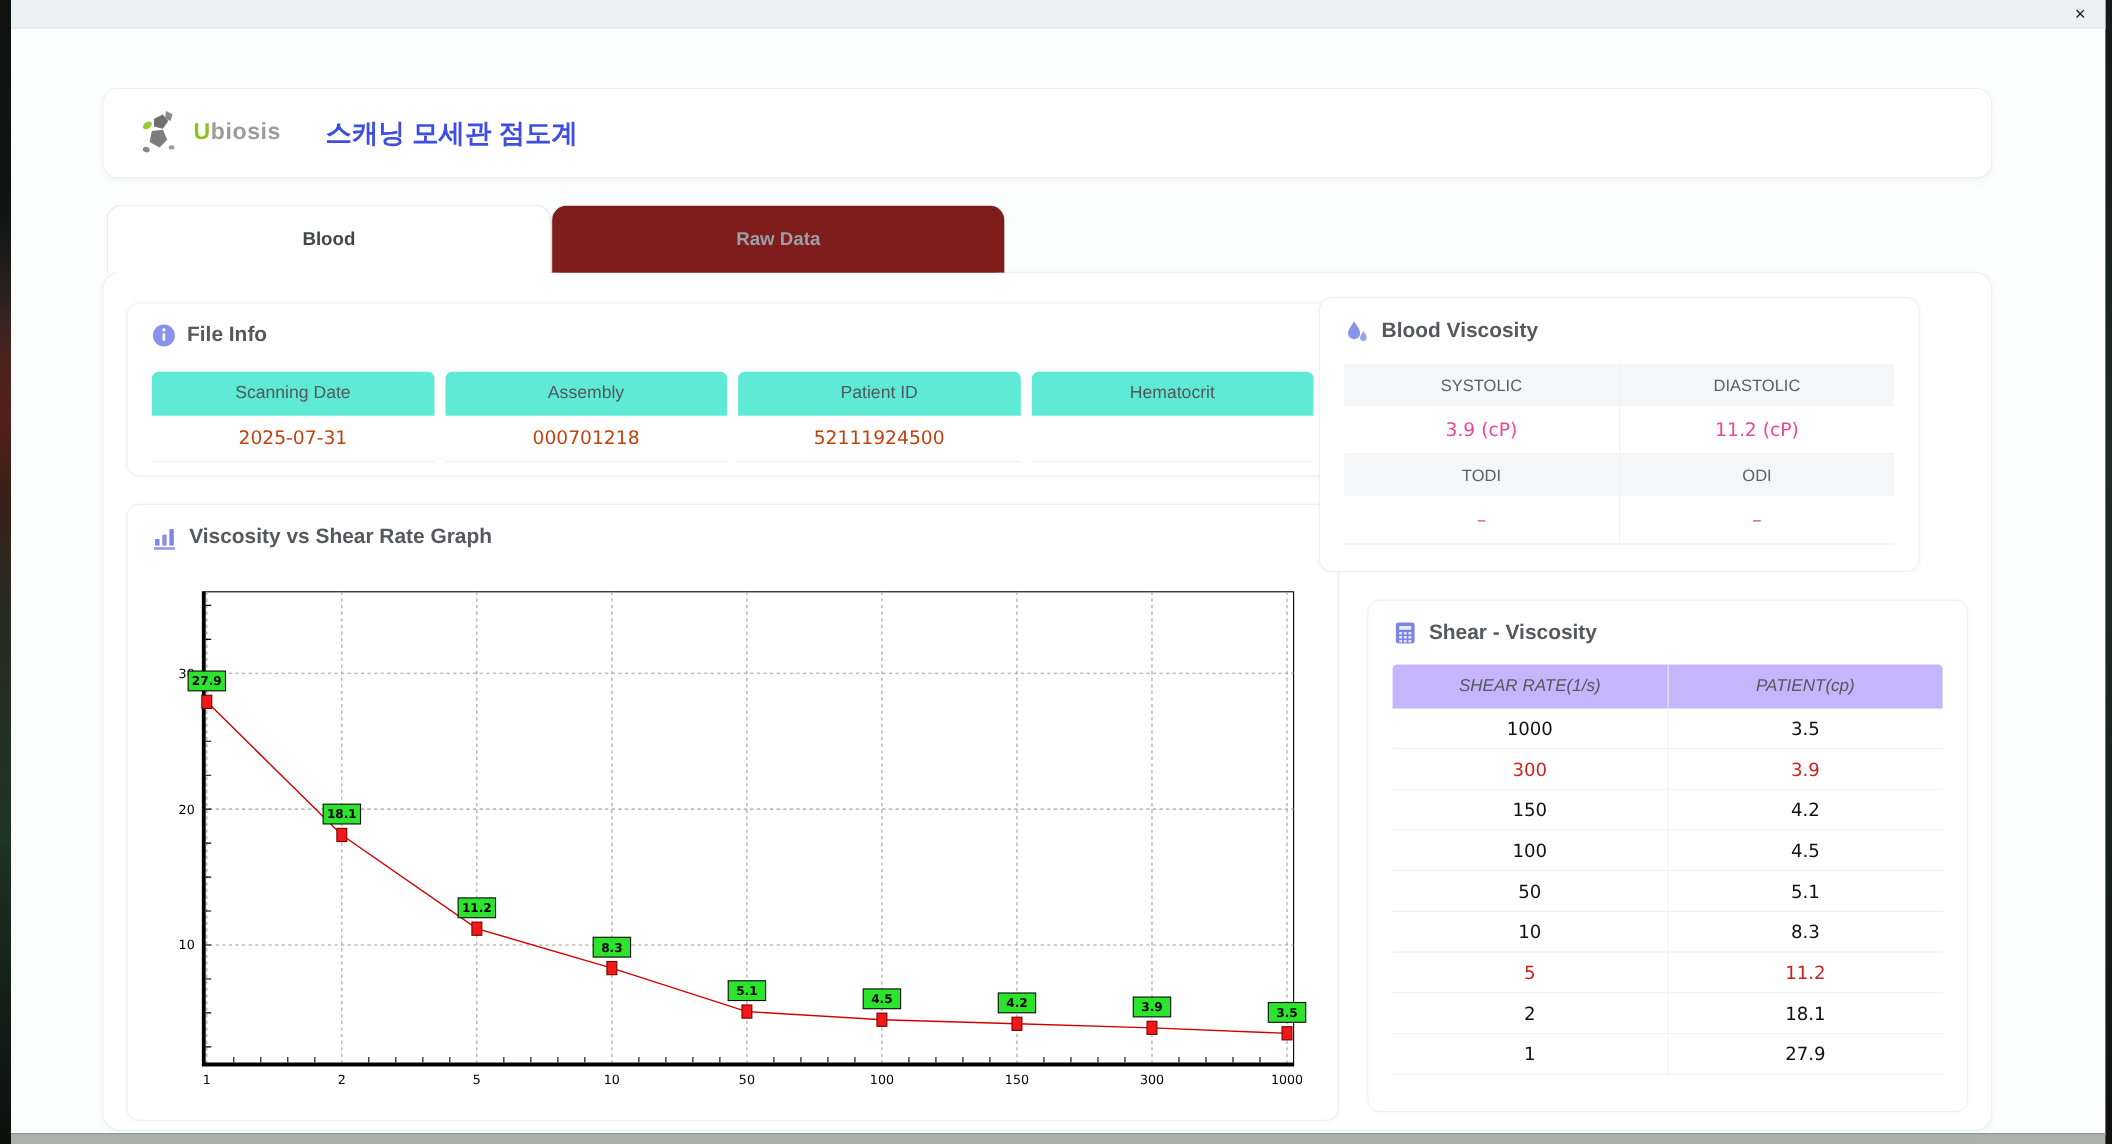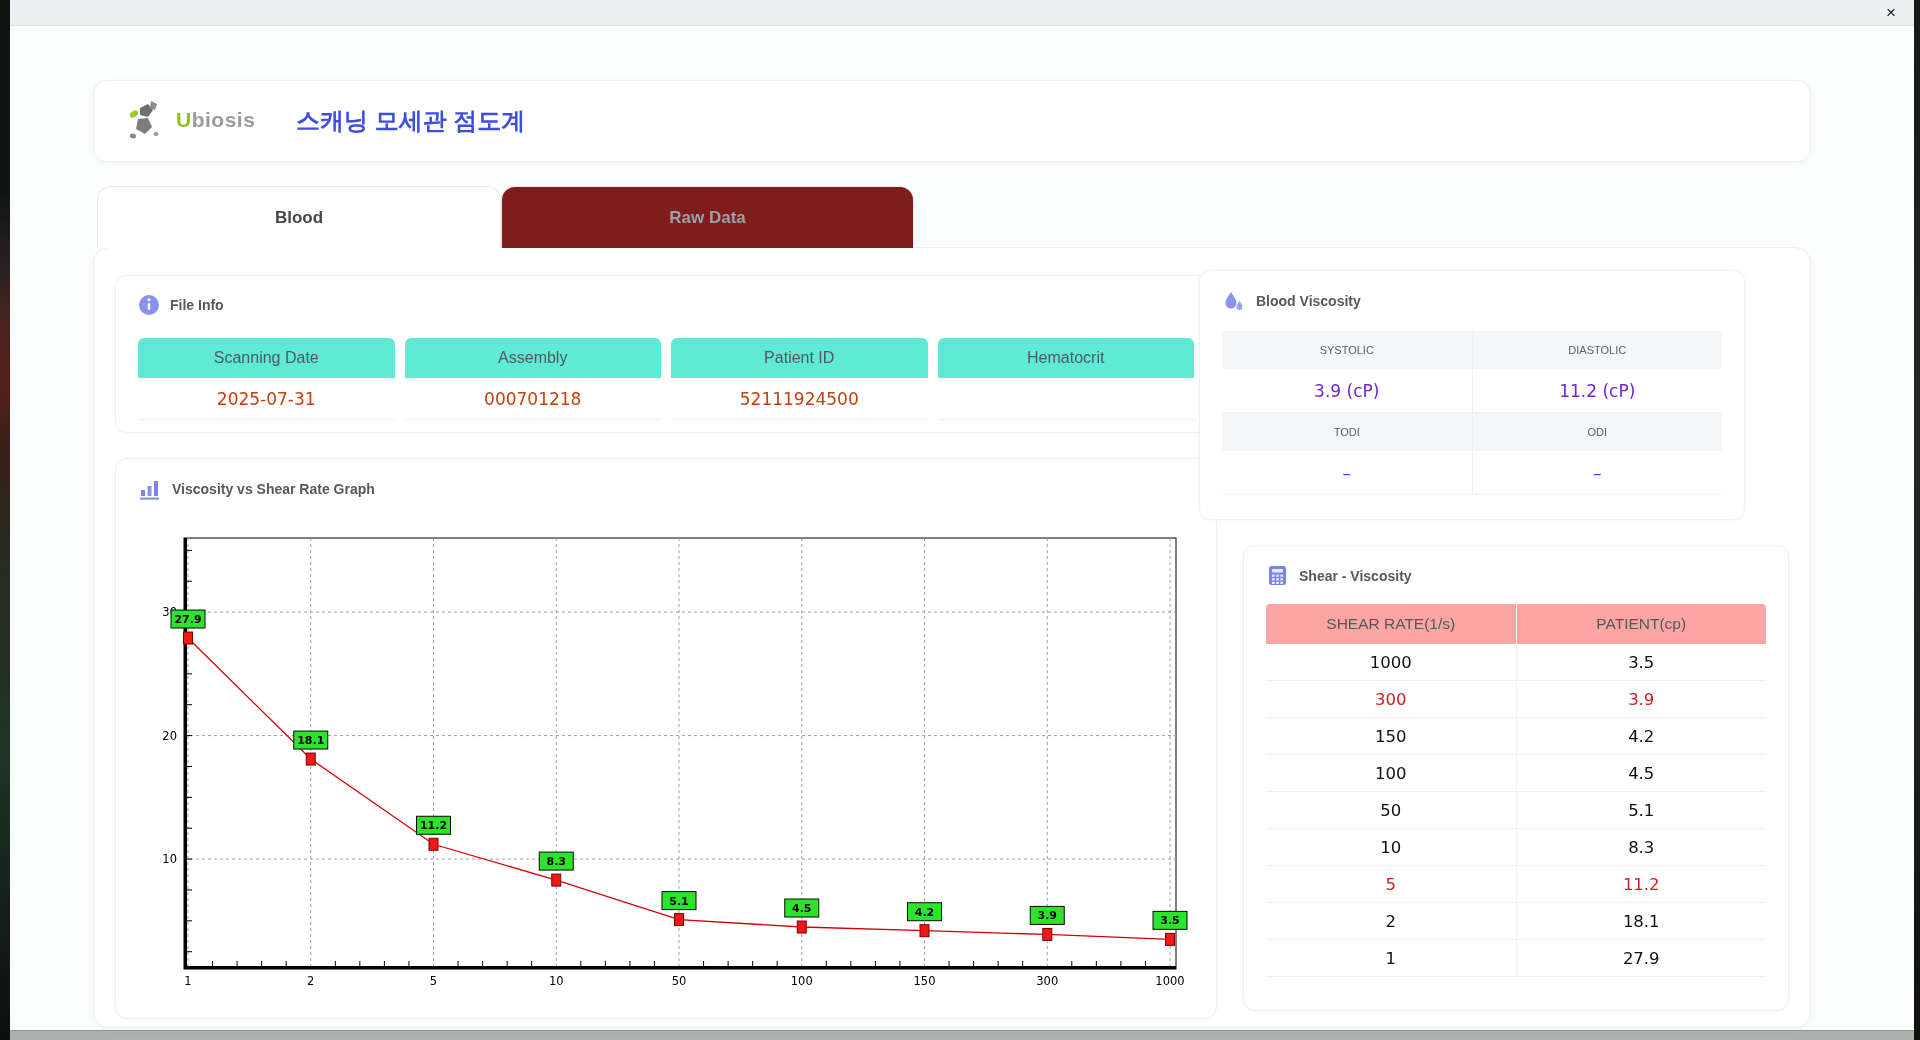--- a/index.html
+++ b/index.html
@@ -37,43 +37,43 @@
   .tab-inactive { left:501px; top:186px; width:413px; background:#7f1d1d; color:#9aa1a6; }
 
   
   .inner-card { position:absolute; background:#fff; border:1px solid #f0f0f0; border-radius:12px; box-shadow:0 1px 4px rgba(120,130,140,.05); }
   .file-card  { left:115px; top:275px; width:1102px; height:158px; }
   .graph-card { left:115px; top:458px; width:1102px; height:561px; }
   .blood-card { left:1199px; top:270px; width:546px; height:250px; }
   .shear-card { left:1243px; top:545px; width:546px; height:466px; }
 
   .section-title { position:absolute; left:22px; top:18px; display:flex; align-items:center; gap:10px;
-                   font-size:14px; font-weight:700; color:#55595e; }
+                   font-size:19px; font-weight:700; color:#55595e; }
   .section-title svg { display:block; }
 
   
   .fields-row { position:absolute; left:22px; top:62px; width:1056px; display:flex; gap:10px; }
   .field-col { flex:1; }
   .field-label { height:40px; background:#5eead4; border-radius:6px 6px 0 0; display:flex; align-items:center; justify-content:center;
                  font-size:16px; color:#53585d; }
   .field-value { height:42px; display:flex; align-items:center; justify-content:center; border-bottom:1px solid #eeeeee;
                  font-size:17px; color:#c2410c; font-family:"DejaVu Sans", sans-serif; }
 
   
   .metric-table { position:absolute; left:22px; top:60px; width:500px; }
   .m-row { display:flex; }
   .m-cell { flex:1; display:flex; align-items:center; justify-content:center; }
-  .m-label { height:38px; background:#f5f6f7; font-size:11px; color:#5a6065; }
-  .m-value { height:44px; font-size:17px; color:#6d28d9; border-bottom:1px solid #f0f0f0; font-family:"DejaVu Sans", sans-serif; }
+  .m-label { height:38px; background:#f5f6f7; font-size:15px; color:#5a6065; }
+  .m-value { height:44px; font-size:17px; color:#ec4899; border-bottom:1px solid #f0f0f0; font-family:"DejaVu Sans", sans-serif; }
   .m-row .m-cell + .m-cell { border-left:1px solid #eef0f0; }
 
   
   .shear-table { position:absolute; left:22px; top:58px; width:500px; }
   .s-row { display:flex; border-bottom:1px solid #f0f0f0; }
-  .s-head { background:#fca5a5; border-bottom:none; border-radius:4px 4px 0 0; }
+  .s-head { background:#c4b5fd; border-bottom:none; border-radius:4px 4px 0 0;font-style:italic; }
   .s-cell { flex:1; height:36px; display:flex; align-items:center; justify-content:center;
             font-size:16.5px; color:#101010; font-family:"DejaVu Sans", sans-serif; }
   .s-head .s-cell { font-size:15.5px; color:#53585d; font-family:"Liberation Sans", sans-serif; height:40px; }
   .s-row .s-cell + .s-cell { border-left:1px solid #eef0f0; }
   .s-danger .s-cell { color:#cf2020; }
 
   .chart-holder { position:absolute; left:20px; top:65px; width:1060px; height:480px; }
 </style>
 </head>
 <body>

